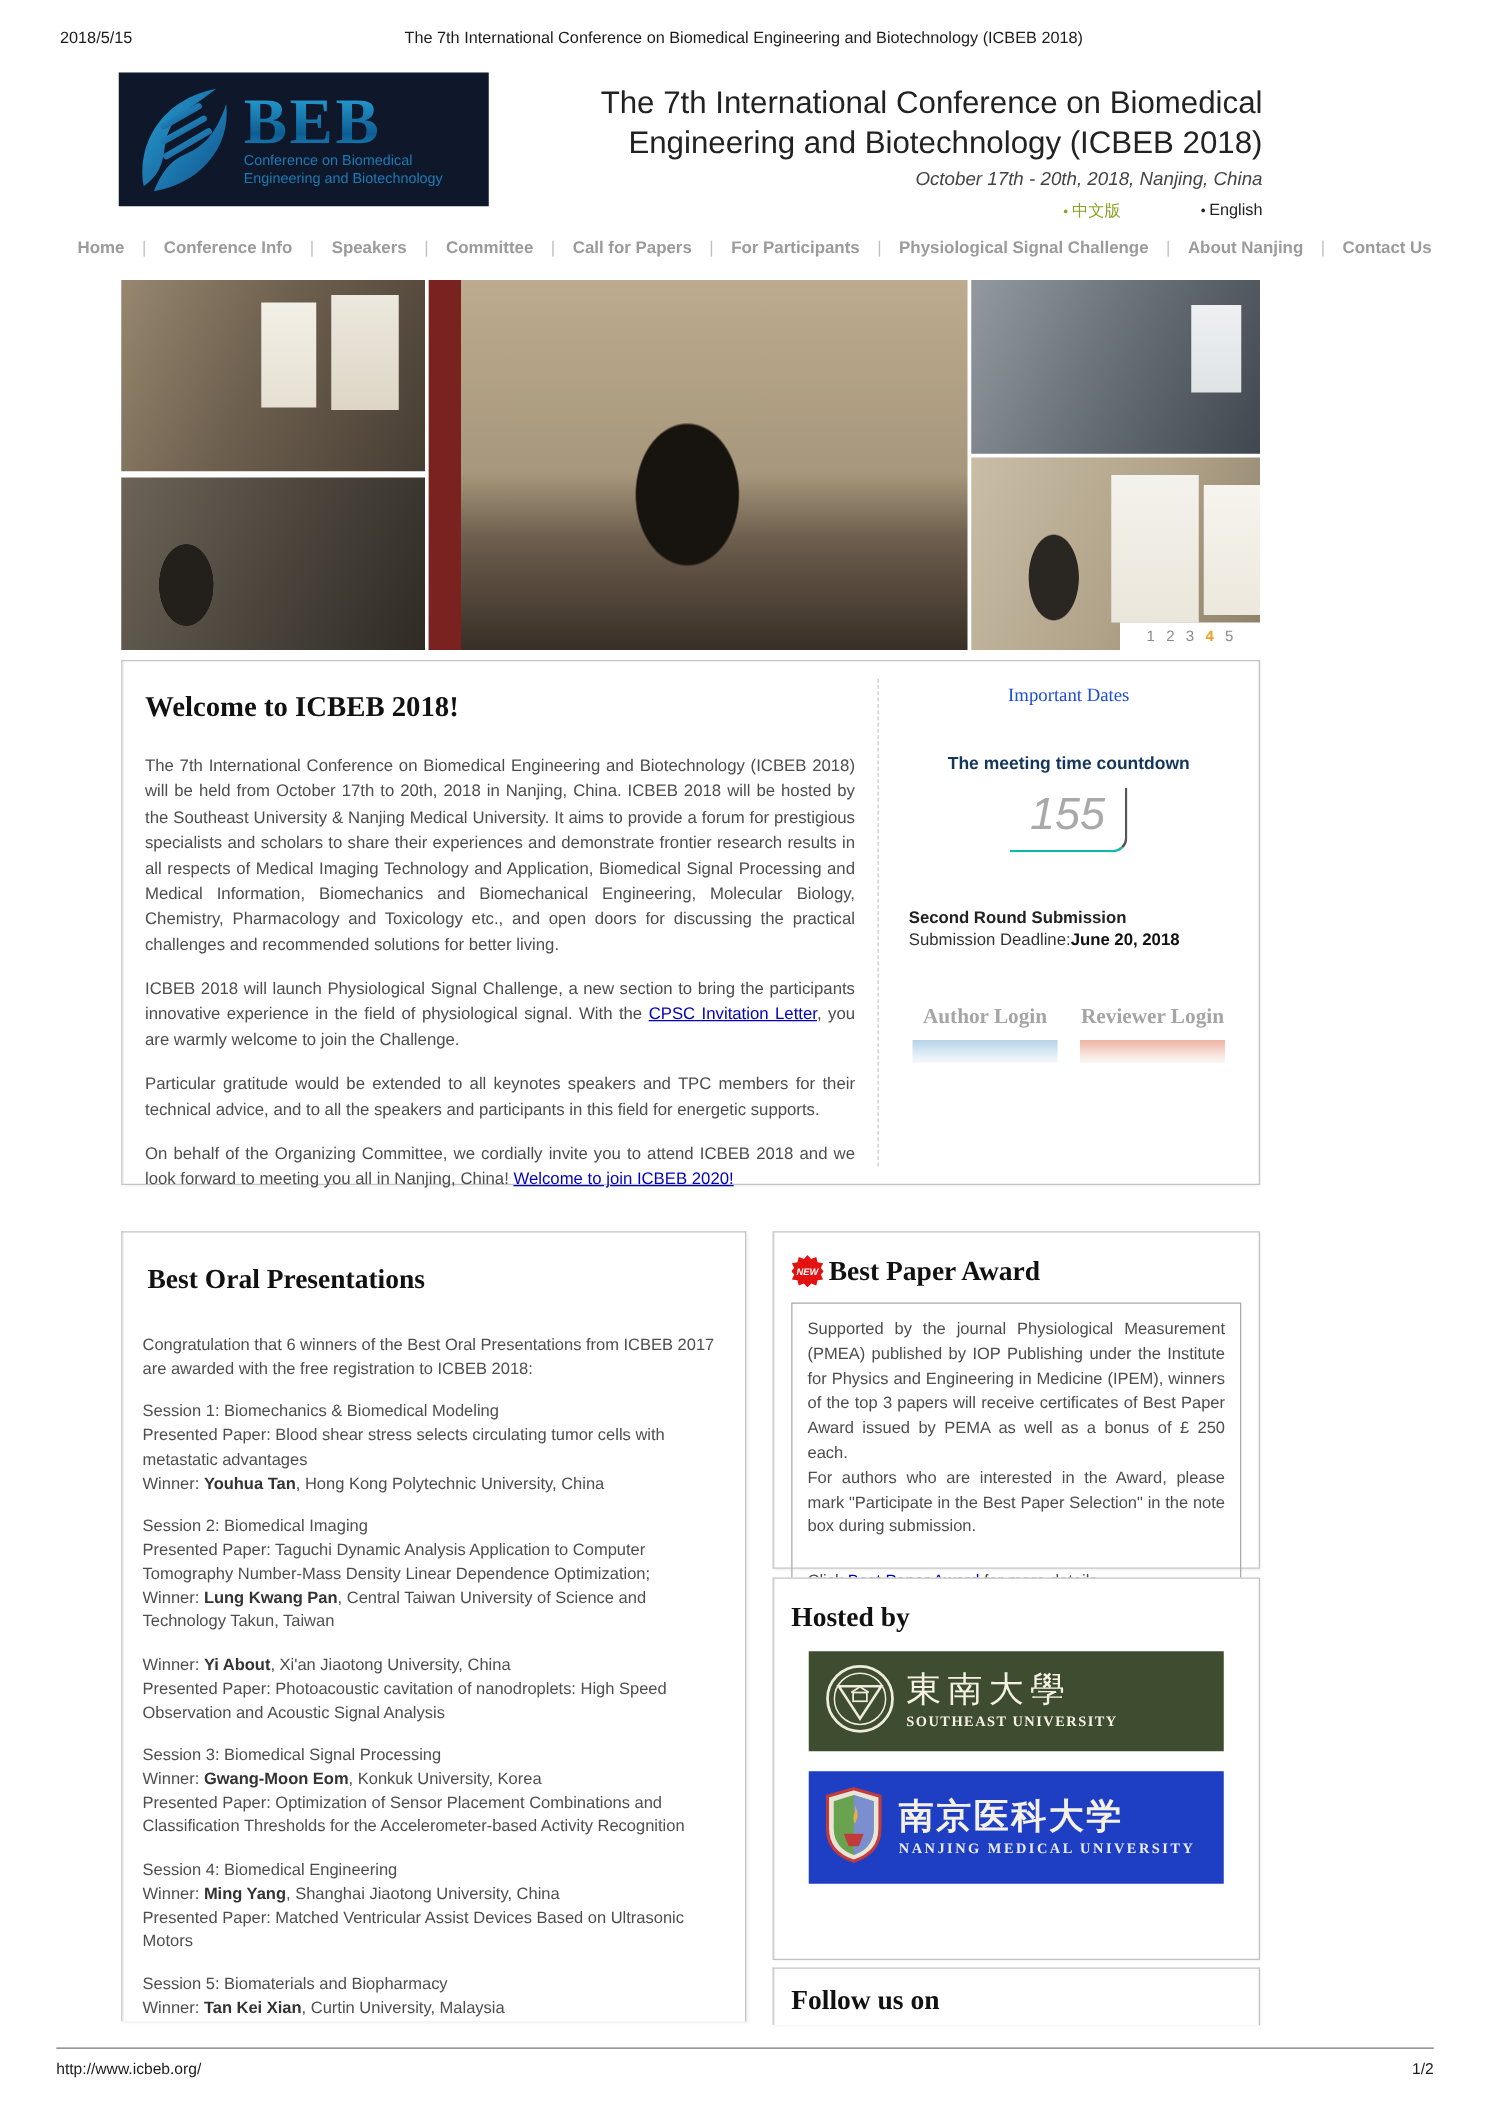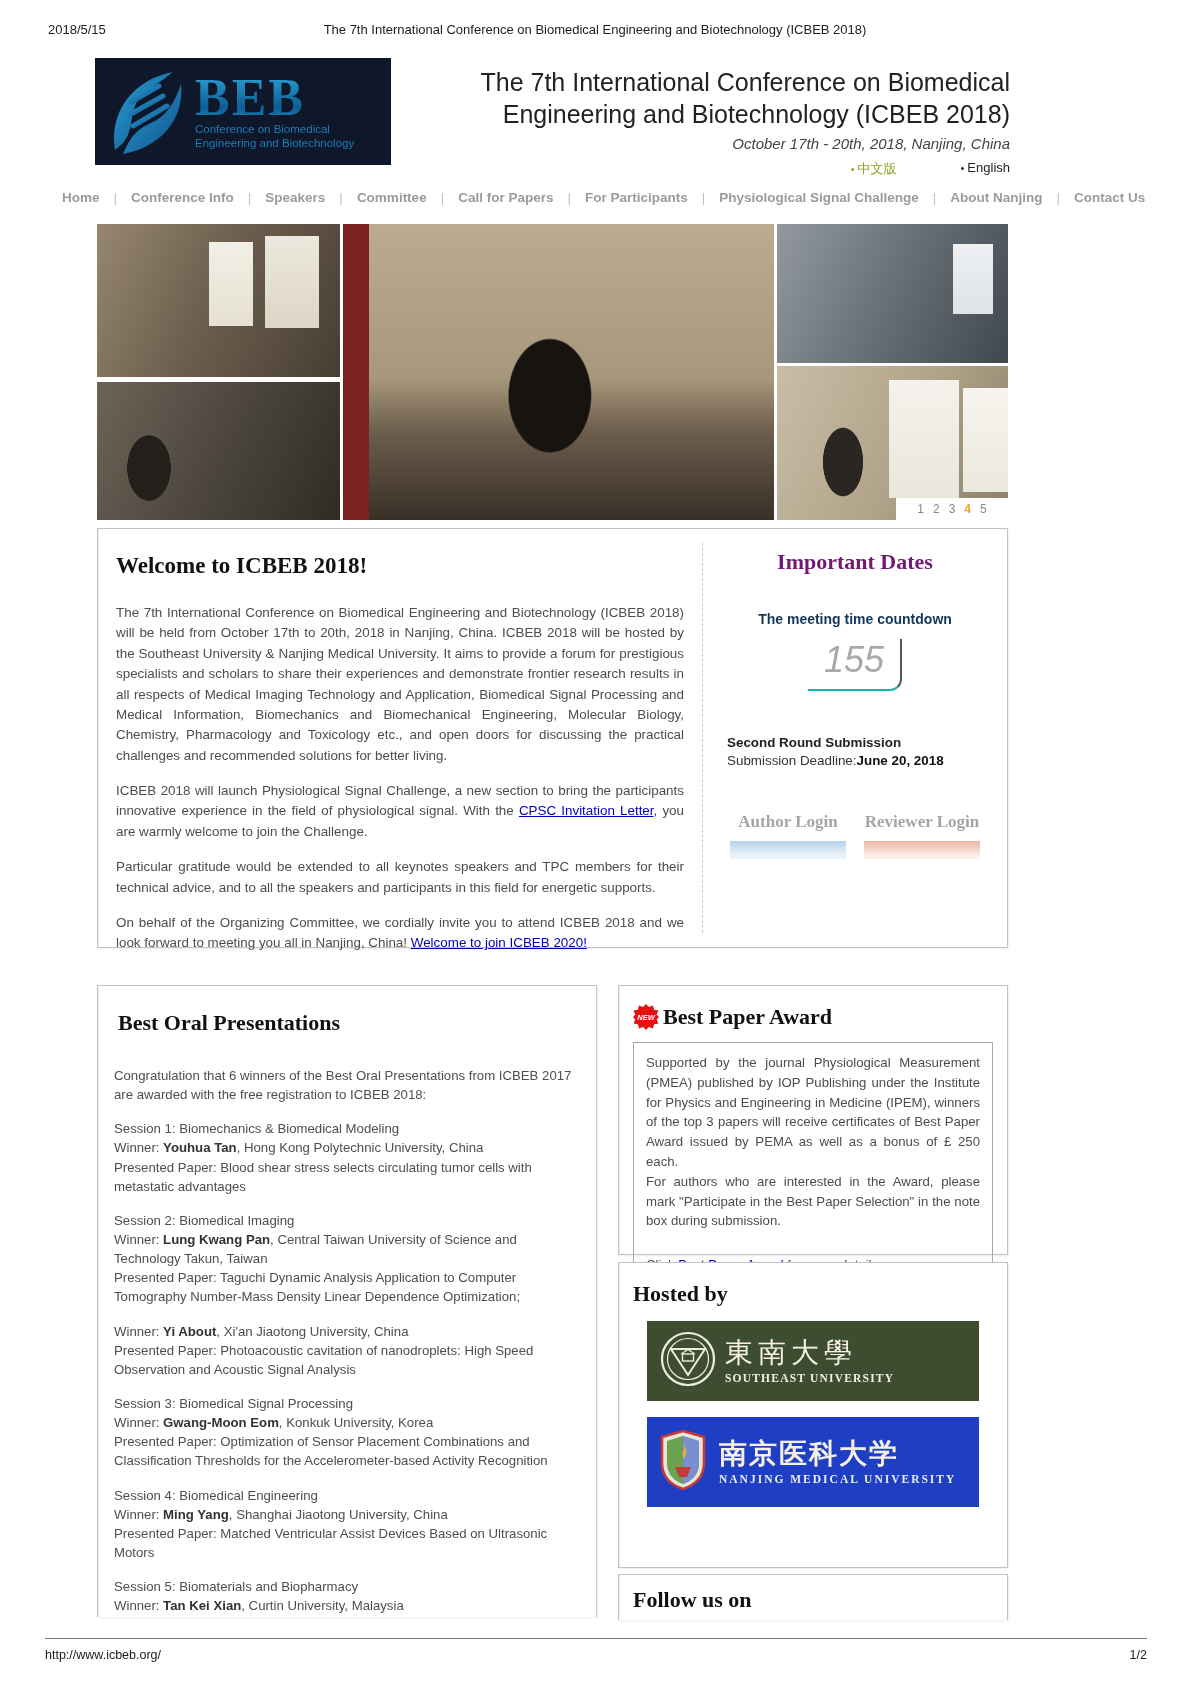--- a/index.html
+++ b/index.html
@@ -67,21 +67,21 @@
   .serif-h { font-family:"Liberation Serif", serif; font-weight:bold; color:#111; }
 
   
   .welcome-panel { top:528px; left:97px; width:911px; height:420px; display:flex; }
   .w-left { width:604px; padding:24px 18px 18px 18px; }
   .w-left h2 { font-size:23px; margin-bottom:24px; }
   .w-left p { font-size:13.4px; color:#4d4d4d; line-height:1.52; text-align:justify; margin-bottom:15px; }
   a.inline-link { color:#0000bb; text-decoration:underline; cursor:pointer; }
   .w-divider { border-left:1px dashed #c9c9c9; margin:14px 0; }
   .w-right { flex:1; padding:20px 18px; }
-  .dates-h { font-size:22px; color:#701a75; text-align:center; font-family:"Liberation Serif", serif; font-weight:bold; }
+  .dates-h { font-size:15px; color:#1d4ed8; text-align:center; font-family:"Liberation Serif", serif; font-weight:normal; }
   .countdown-label { margin-top:36px; text-align:center; font-size:14px; font-weight:bold; color:#14365a; }
   .countdown-wrap { display:flex; justify-content:center; margin-top:12px; }
   .countdown-value { font-style:italic; font-size:36px; color:#a9a9a9; padding:0 16px 8px 16px;
      border-right:2px solid #555; border-bottom:2px solid #14b8a6; border-radius:0 0 12px 0; }
   .round-block { margin-top:44px; font-size:13.4px; color:#222; padding-left:6px; }
   .round-title { font-weight:bold; }
   .round-deadline { margin-top:3px; color:#333; }
   .round-deadline b { color:#111; }
   .login-row { display:flex; margin-top:44px;align-items:center; }
   .login-col { flex:1; text-align:center; cursor:pointer; }
@@ -237,27 +237,27 @@
       </div>
     </aside>
   </section>
 
   <section class="panel oral-panel">
     <h2 class="serif-h">Best Oral Presentations</h2>
     <p class="oral-text">Congratulation that 6 winners of the Best Oral Presentations from ICBEB 2017 are awarded with the free registration to ICBEB 2018:</p>
     <div>
         <div class="oral-entry">
           <div>Session 1: Biomechanics &amp; Biomedical Modeling</div>
+          <div>Presented Paper: Blood shear stress selects circulating tumor cells with metastatic advantages</div>
           <div><span>Winner: </span><b>Youhua Tan</b><span>, Hong Kong Polytechnic University, China</span></div>
-          <div>Presented Paper: Blood shear stress selects circulating tumor cells with metastatic advantages</div>
         </div>
         <div class="oral-entry">
           <div>Session 2: Biomedical Imaging</div>
+          <div>Presented Paper: Taguchi Dynamic Analysis Application to Computer Tomography Number-Mass Density Linear Dependence Optimization;</div>
           <div><span>Winner: </span><b>Lung Kwang Pan</b><span>, Central Taiwan University of Science and Technology Takun, Taiwan</span></div>
-          <div>Presented Paper: Taguchi Dynamic Analysis Application to Computer Tomography Number-Mass Density Linear Dependence Optimization;</div>
         </div>
         <div class="oral-entry">
           <div><span>Winner: </span><b>Yi About</b><span>, Xi'an Jiaotong University, China</span></div>
           <div>Presented Paper: Photoacoustic cavitation of nanodroplets: High Speed Observation and Acoustic Signal Analysis</div>
         </div>
         <div class="oral-entry">
           <div>Session 3: Biomedical Signal Processing</div>
           <div><span>Winner: </span><b>Gwang-Moon Eom</b><span>, Konkuk University, Korea</span></div>
           <div>Presented Paper: Optimization of Sensor Placement Combinations and Classification Thresholds for the Accelerometer-based Activity Recognition</div>
         </div>

